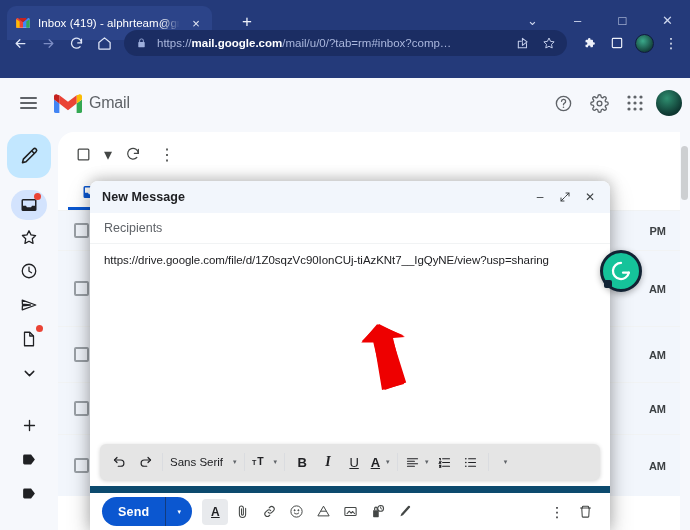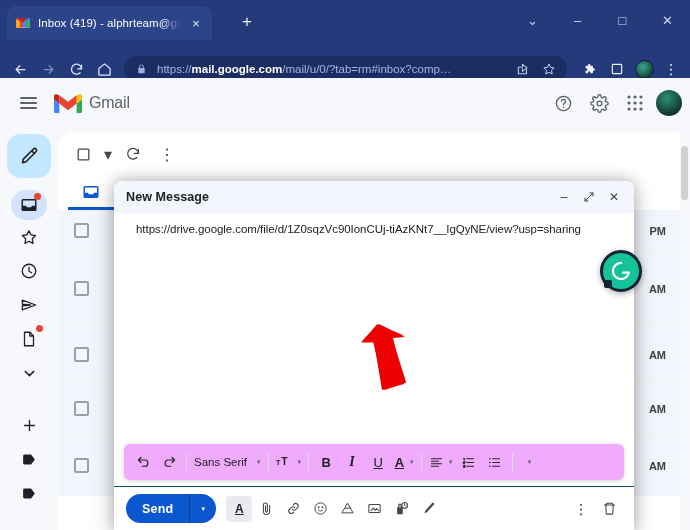--- a/index.html
+++ b/index.html
@@ -42,21 +42,21 @@
   }
   .wincontrols {
     position: absolute; right: 0; top: 0; height: 40px; display: flex; align-items: center;
   }
   .wc {
     width: 45px; height: 34px; display: flex; align-items: center;
     justify-content: center; color: #cfd8ef; font-size: 13px;
   }
 
   .navbar {
-    position: absolute; top: 50px; left: 0; width: 690px; height: 38px;
+    position: absolute; top: 24px; left: 0; width: 690px; height: 38px;
     display: flex; align-items: center; padding: 0 6px;
   }
   .navbtn {
     width: 28px; height: 28px; display: flex; align-items: center;
     justify-content: center; color: #dfe6f7; font-size: 15px; flex: 0 0 28px;
   }
   .navbtn.dim { color: #7c8dc4; }
   .omnibox {
     flex: 1; height: 26px; background: #1b2d63; border-radius: 13px;
     display: flex; align-items: center; padding: 0 6px 0 12px; margin: 0 6px;
@@ -193,61 +193,61 @@
   .scroll-track {
     position: absolute; right: 2px; top: 4px; width: 7px; bottom: 0;
   }
   .scroll-thumb {
     position: absolute; top: 14px; width: 7px; height: 54px;
     background: #cdcfd2; border-radius: 4px;
   }
 
   
   .compose {
-    position: absolute; left: 114px; top: 181px; width: 520px; height: 349px;
+    position: absolute; left: 90px; top: 181px; width: 520px; height: 349px;
     background: #ffffff; border-radius: 8px 8px 0 0;
     box-shadow: 0 -2px 14px rgba(0,0,0,.22), 0 8px 24px rgba(0,0,0,.22);
     display: flex; flex-direction: column; overflow: hidden;
   }
   .cmp-header {
     height: 32px; background: #f2f6fc; display: flex; align-items: center;
     padding: 0 8px 0 12px; flex: 0 0 32px;
   }
   .cmp-title { font-size: 12.5px; color: #202124; font-weight: bold; letter-spacing: .1px; }
   .cmp-hdr-btns { margin-left: auto; display: flex; align-items: center; gap: 1px; }
   .cmp-hdr-btn {
     width: 24px; height: 24px; display: flex; align-items: center;
     justify-content: center; color: #3c4043;
   }
   .cmp-field {
     height: 31px; border-bottom: 1px solid #f1f3f4; display: flex;
     align-items: center; padding: 0 14px; flex: 0 0 31px;
   }
   .cmp-field span { font-size: 12.5px; color: #5f6368; }
   .cmp-body {
-    flex: 1; padding: 10px 22px 0; position: relative; overflow: hidden;
+    flex: 1; padding: 10px 14px 0; position: relative; overflow: hidden;
   }
   .cmp-body-text {
     font-size: 11.5px; color: #202124; white-space: nowrap; letter-spacing: -.05px;
   }
   .fmt-bar {
-    margin: 0 10px 6px; height: 36px; background: #f0abfc; border-radius: 6px;
+    margin: 0 10px 6px; height: 36px; background: #e5e5e5; border-radius: 6px;
     box-shadow: 0 1px 4px rgba(0,0,0,.18); display: flex; align-items: center;
     padding: 0 6px; flex: 0 0 36px; text-align: center;
   }
   .fmt-btn {
     height: 28px; min-width: 26px; display: flex; align-items: center;
     justify-content: center; color: #202124; padding: 0 3px; gap: 2px;
   }
   .fmt-label { font-size: 11.5px; color: #202124; }
   .fmt-sep { width: 1px; height: 18px; background: #dadce0; margin: 0 4px; }
   .caret { font-size: 7px; color: #5f6368; }
   .send-bar {
     height: 44px; display: flex; align-items: center; padding: 0 12px;
-    flex: 0 0 44px; border-top: 1px solid #0c4a6e;
+    flex: 0 0 44px; border-top: 7px solid #0c4a6e;
   }
   .send-btn {
     height: 29px; background: #0b57d0; border-radius: 15px; display: flex;
     align-items: center; color: #fff; padding: 0; overflow: hidden;
   }
   .send-label { font-size: 12.5px; font-weight: bold; padding: 0 16px; letter-spacing: .2px; }
   .send-div { width: 1px; height: 29px; background: #1a1a1a; opacity: .45; }
   .send-caret { width: 26px; display: flex; align-items: center; justify-content: center; font-size: 7px; }
   .sb-icons { display: flex; align-items: center; gap: 1px; margin-left: 10px; }
   .sb-icon {
@@ -578,20 +578,23 @@
               <path d="M14 4h6v6"></path>
               <path d="M20 4 13 11"></path>
               <path d="M10 20H4v-6"></path>
               <path d="M4 20l7-7"></path>
             </svg>
         </span>
         <span class="cmp-hdr-btn" style="font-size:12px">✕</span>
       </span>
     </div>
 
+    <div class="cmp-field">
+      <span>Recipients</span>
+    </div>
 
     <div class="cmp-body">
       <div class="cmp-body-text">https://drive.google.com/file/d/1Z0sqzVc90IonCUj-tiAzKNt7__IgQyNE/view?usp=sharing</div>
     </div>
 
     <div class="fmt-bar">
       <div class="fmt-btn">
         <svg width="15" height="15" viewBox="0 0 24 24" fill="none" stroke="currentColor" stroke-width="1.9" stroke-linecap="round" stroke-linejoin="round">
             <path d="M4 8h10a5 5 0 0 1 0 10h-4"></path>
             <path d="m8 4-4 4 4 4"></path>

